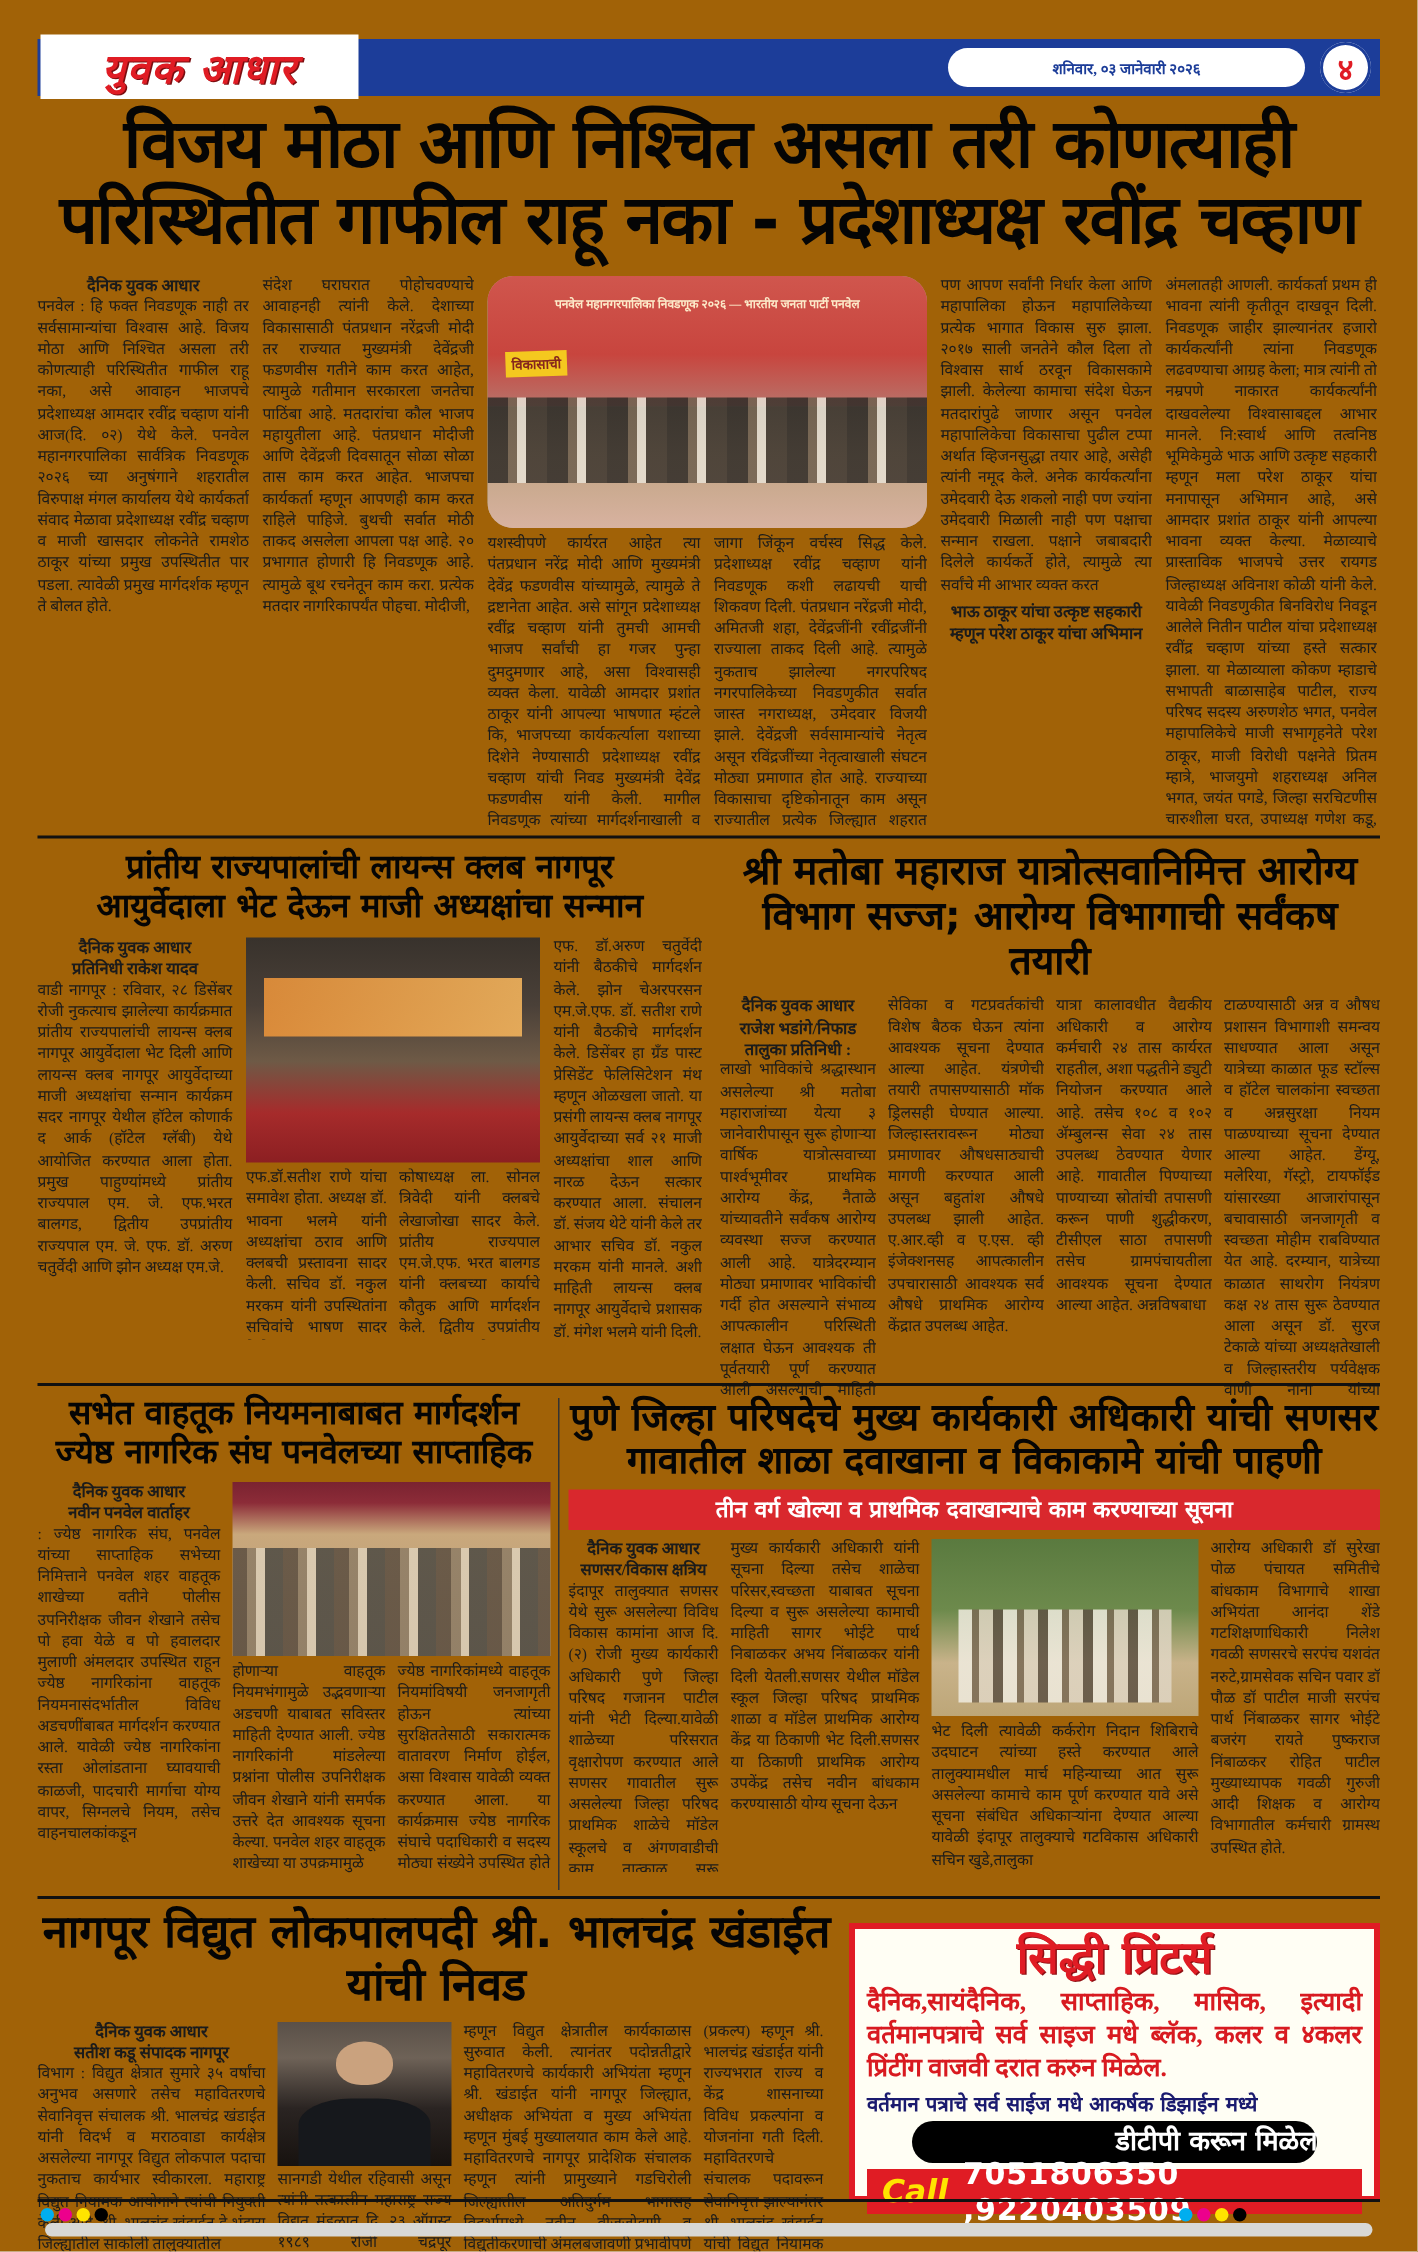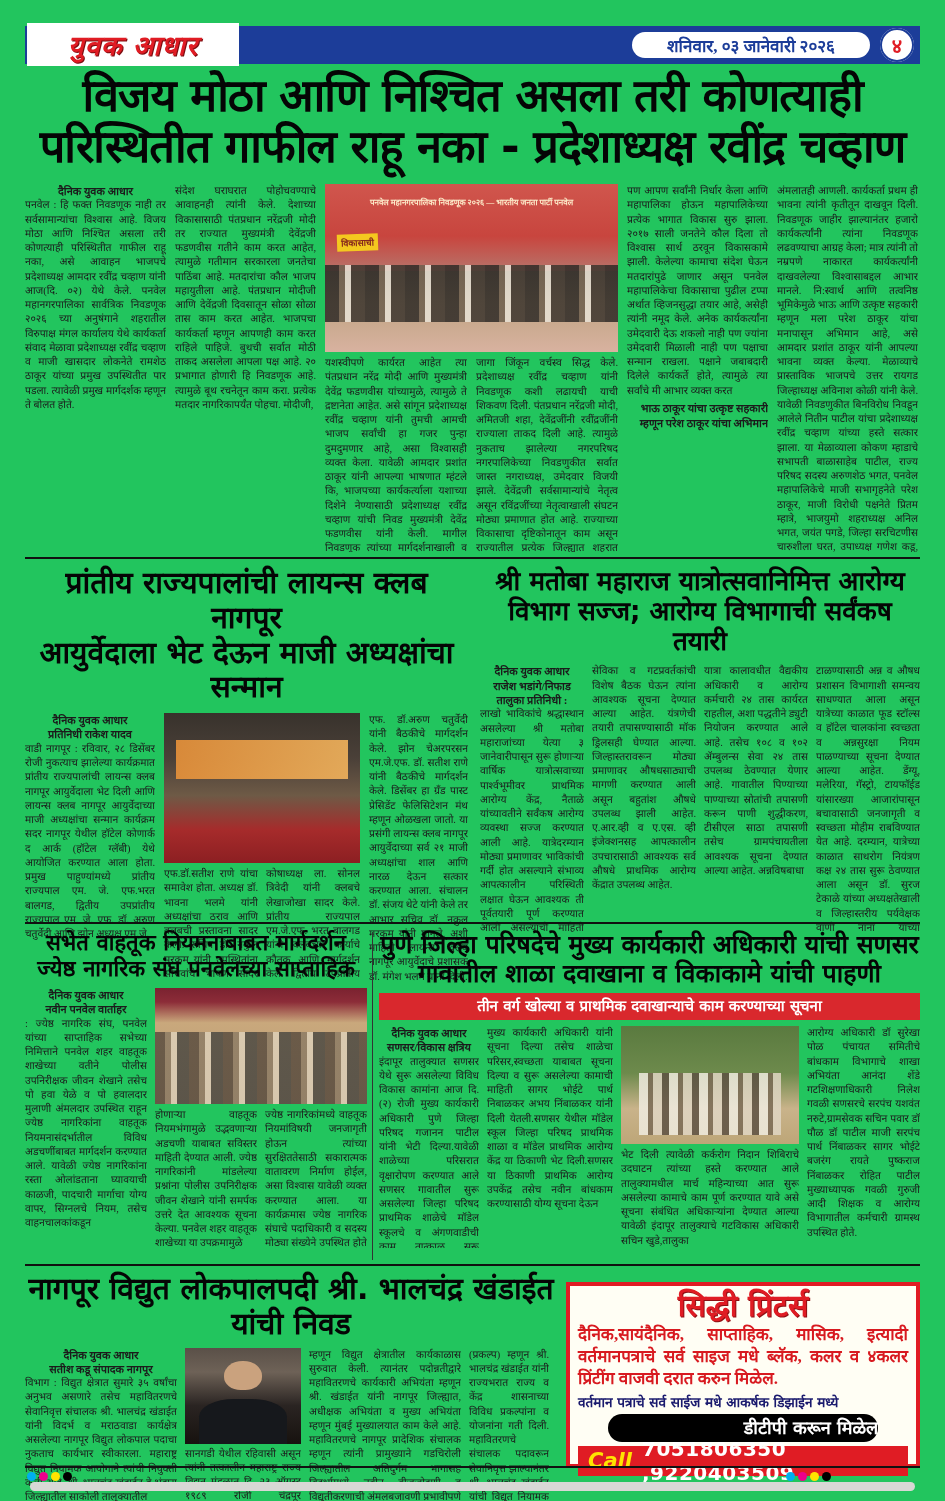--- a/index.html
+++ b/index.html
@@ -1,39 +1,39 @@
 <!DOCTYPE html>
 <html><head>
 <meta charset="utf-8">
 <style>
   html,body{margin:0;padding:0;background:#e8e8e4;}
-  .page{position:relative;width:945px;height:1501px;margin:0 auto;background:#22c55e;
+  .page{position:relative;width:945px;height:1501px;margin:0 auto;background:#a16207;
         font-family:"Liberation Serif", serif;color:#1b1b1b;overflow:hidden;}
   
   .mast{position:absolute;left:25px;top:26px;width:895px;height:38px;background:#1c3d99;}
   .logo-box{position:absolute;left:2px;top:-3px;width:212px;height:43px;background:#fff;
             display:flex;align-items:center;justify-content:center;}
   .logo-text{font-family:"DejaVu Sans",sans-serif;font-weight:800;font-style:italic;
              font-size:27px;color:#e01c24;text-shadow:1px 1px 0 #7a0d10;letter-spacing:1px;}
   .date-pill{position:absolute;right:50px;top:6px;width:238px;height:26px;background:#fff;
              border-radius:14px;display:flex;align-items:center;justify-content:center;
-             font-weight:bold;font-size:17px;color:#1c3d99;}
+             font-weight:bold;font-size:10px;color:#1c3d99;}
   .page-circle{position:absolute;right:6px;top:2px;width:34px;height:34px;background:#fff;
                border-radius:50%;display:flex;align-items:center;justify-content:center;
                font-weight:800;font-size:20px;color:#e01c24;box-shadow:0 0 0 2px #1c3d99 inset;}
   
   .h1{position:absolute;left:25px;top:70px;width:895px;text-align:center;font-weight:800;
       font-size:45px;line-height:1.14;color:#050505;font-family:"DejaVu Sans",sans-serif;
       letter-spacing:-1px;}
   .h2{font-family:"DejaVu Sans",sans-serif;font-weight:800;color:#050505;text-align:center;line-height:1.16;}
   
   .cols{display:flex;gap:9px;}
   .col{font-size:10.4px;line-height:1.37;text-align:justify;overflow:hidden;}
   .agency,.reporter{font-weight:bold;text-align:center;font-size:11px;line-height:1.3;}
-  .subhead{font-weight:bold;text-align:right;font-size:11px;margin:3px 0;}
+  .subhead{font-weight:bold;text-align:center;font-size:11px;margin:3px 0;}
   .rule{position:absolute;left:25px;width:895px;height:2px;background:#111;}
   .vrule{position:absolute;width:1px;background:#333;}
   
   .photo{position:relative;overflow:hidden;background:#b0a18c;}
   .lead-photo-banner{position:absolute;left:0;top:0;right:0;height:52%;
       background:linear-gradient(180deg,#d0564d 0%,#c8453e 60%,#b8736a 100%);}
   .lead-photo-sofa{position:absolute;left:0;bottom:0;right:0;height:48%;
       background:linear-gradient(180deg,#8a7a66 0%,#c0a483 40%,#d8b2a0 100%);}
   .banner-small{position:absolute;top:7%;left:0;right:0;text-align:center;color:#fce9c8;
       font-size:8px;font-weight:bold;}
@@ -92,21 +92,21 @@
     <div>परिस्थितीत गाफील राहू नका - प्रदेशाध्यक्ष रवींद्र चव्हाण</div>
   </div>
 
   <div class="cols" style="position:absolute;left:25px;top:184px;width:895px;height:368px;">
     <div class="col" style="width:141px;">
       <div class="agency">दैनिक युवक आधार</div>
       <span>पनवेल : हि फक्त निवडणूक नाही तर सर्वसामान्यांचा विश्वास आहे. विजय मोठा आणि निश्चित असला तरी कोणत्याही परिस्थितीत गाफील राहू नका, असे आवाहन भाजपचे प्रदेशाध्यक्ष आमदार रवींद्र चव्हाण यांनी आज(दि. ०२) येथे केले. पनवेल महानगरपालिका सार्वत्रिक निवडणूक २०२६ च्या अनुषंगाने शहरातील विरुपाक्ष मंगल कार्यालय येथे कार्यकर्ता संवाद मेळावा प्रदेशाध्यक्ष रवींद्र चव्हाण व माजी खासदार लोकनेते रामशेठ ठाकूर यांच्या प्रमुख उपस्थितीत पार पडला. त्यावेळी प्रमुख मार्गदर्शक म्हणून ते बोलत होते.</span>
     </div>
     <div class="col" style="width:141px;">संदेश घराघरात पोहोचवण्याचे आवाहनही त्यांनी केले. देशाच्या विकासासाठी पंतप्रधान नरेंद्रजी मोदी तर राज्यात मुख्यमंत्री देवेंद्रजी फडणवीस गतीने काम करत आहेत, त्यामुळे गतीमान सरकारला जनतेचा पाठिंबा आहे. मतदारांचा कौल भाजप महायुतीला आहे. पंतप्रधान मोदीजी आणि देवेंद्रजी दिवसातून सोळा सोळा तास काम करत आहेत. भाजपचा कार्यकर्ता म्हणून आपणही काम करत राहिले पाहिजे. बुथची सर्वात मोठी ताकद असलेला आपला पक्ष आहे. २० प्रभागात होणारी हि निवडणूक आहे. त्यामुळे बूथ रचनेतून काम करा. प्रत्येक मतदार नागरिकापर्यंत पोहचा. मोदीजी,</div>
     <div style="width:293px;display:flex;flex-direction:column;gap:4px;">
-      <div class="photo" style="width:293px;height:168px;">
+      <div class="photo" style="width:293px;height:168px;border-radius:17px;">
         <div class="lead-photo-banner"></div>
         <div class="lead-photo-sofa"></div>
         <div class="crowd"></div>
         <div class="banner-small">पनवेल महानगरपालिका निवडणूक २०२६ — भारतीय जनता पार्टी पनवेल</div>
         <div class="banner-side">विकासाची</div>
       </div>
       <div class="cols" style="gap:9px;flex:1;overflow:hidden;">
         <div class="col" style="width:142px;">यशस्वीपणे कार्यरत आहेत त्या पंतप्रधान नरेंद्र मोदी आणि मुख्यमंत्री देवेंद्र फडणवीस यांच्यामुळे, त्यामुळे ते द्रष्टानेता आहेत. असे सांगून प्रदेशाध्यक्ष रवींद्र चव्हाण यांनी तुमची आमची भाजप सर्वांची हा गजर पुन्हा दुमदुमणार आहे, असा विश्वासही व्यक्त केला. यावेळी आमदार प्रशांत ठाकूर यांनी आपल्या भाषणात म्हंटले कि, भाजपच्या कार्यकर्त्याला यशाच्या दिशेने नेण्यासाठी प्रदेशाध्यक्ष रवींद्र चव्हाण यांची निवड मुख्यमंत्री देवेंद्र फडणवीस यांनी केली. मागील निवडणूक त्यांच्या मार्गदर्शनाखाली व माजी खासदार लोकनेते रामशेठ ठाकूर यांच्या नेतृत्वाखाली लढून ७८ पैकी ५१</div>
         <div class="col" style="width:142px;">जागा जिंकून वर्चस्व सिद्ध केले. प्रदेशाध्यक्ष रवींद्र चव्हाण यांनी निवडणूक कशी लढायची याची शिकवण दिली. पंतप्रधान नरेंद्रजी मोदी, अमितजी शहा, देवेंद्रजींनी रवींद्रजींनी राज्याला ताकद दिली आहे. त्यामुळे नुकताच झालेल्या नगरपरिषद नगरपालिकेच्या निवडणुकीत सर्वात जास्त नगराध्यक्ष, उमेदवार विजयी झाले. देवेंद्रजी सर्वसामान्यांचे नेतृत्व असून रविंद्रजींच्या नेतृत्वाखाली संघटन मोठ्या प्रमाणात होत आहे. राज्याच्या विकासाचा दृष्टिकोनातून काम असून राज्यातील प्रत्येक जिल्ह्यात शहरात ग्रामीण भागात विकासाचा झपाटा निर्माण झाला आहे. पनवेल महापालिका निर्मितीनंतर शेकापने विरोध केला</div>
       </div>
@@ -117,21 +117,21 @@
     </div>
     <div class="col" style="width:141px;">
       <span>अंमलातही आणली. कार्यकर्ता प्रथम ही भावना त्यांनी कृतीतून दाखवून दिली. निवडणूक जाहीर झाल्यानंतर हजारो कार्यकर्त्यांनी त्यांना निवडणूक लढवण्याचा आग्रह केला; मात्र त्यांनी तो नम्रपणे नाकारत कार्यकर्त्यांनी दाखवलेल्या विश्वासाबद्दल आभार मानले. नि:स्वार्थ आणि तत्वनिष्ठ भूमिकेमुळे भाऊ आणि उत्कृष्ट सहकारी म्हणून मला परेश ठाकूर यांचा मनापासून अभिमान आहे, असे आमदार प्रशांत ठाकूर यांनी आपल्या भावना व्यक्त केल्या. मेळाव्याचे प्रास्ताविक भाजपचे उत्तर रायगड जिल्हाध्यक्ष अविनाश कोळी यांनी केले. यावेळी निवडणुकीत बिनविरोध निवडून आलेले नितीन पाटील यांचा प्रदेशाध्यक्ष रवींद्र चव्हाण यांच्या हस्ते सत्कार झाला.</span>
       <span>या मेळाव्याला कोकण म्हाडाचे सभापती बाळासाहेब पाटील, राज्य परिषद सदस्य अरुणशेठ भगत, पनवेल महापालिकेचे माजी सभागृहनेते परेश ठाकूर, माजी विरोधी पक्षनेते प्रितम म्हात्रे, भाजयुमो शहराध्यक्ष अनिल भगत, जयंत पगडे, जिल्हा सरचिटणीस चारुशीला घरत, उपाध्यक्ष गणेश कडू, प्रल्हाद केणी, राजेंद्र पाटील, युवा मोर्चाचे जिल्हाध्यक्ष आनंद ढवळे, मंडळ अध्यक्ष, पदाधिकारी, कार्यकर्ते मोठ्या संख्येने उपस्थित होते.</span>
     </div>
   </div>
 
   <div class="rule" style="top:557px;"></div>
 
   <div style="position:absolute;left:25px;top:566px;width:443px;">
-    <div class="h2" style="font-size:30px;">
+    <div class="h2" style="font-size:22px;">
       <div>प्रांतीय राज्यपालांची लायन्स क्लब नागपूर</div>
       <div>आयुर्वेदाला भेट देऊन माजी अध्यक्षांचा सन्मान</div>
     </div>
     <div class="cols" style="margin-top:8px;height:268px;">
       <div class="col" style="width:130px;">
         <div class="agency">दैनिक युवक आधार</div>
         <div class="reporter">प्रतिनिधी राकेश यादव</div>
         <span>वाडी नागपूर : रविवार, २८ डिसेंबर रोजी नुकत्याच झालेल्या कार्यक्रमात प्रांतीय राज्यपालांची लायन्स क्लब नागपूर आयुर्वेदाला भेट दिली आणि लायन्स क्लब नागपूर आयुर्वेदाच्या माजी अध्यक्षांचा सन्मान कार्यक्रम सदर नागपूर येथील हॉटेल कोणार्क द आर्क (हॉटेल ग्लॅबी) येथे आयोजित करण्यात आला होता. प्रमुख पाहुण्यांमध्ये प्रांतीय राज्यपाल एम. जे. एफ.भरत बालगड, द्वितीय उपप्रांतीय राज्यपाल एम. जे. एफ. डॉ. अरुण चतुर्वेदी आणि झोन अध्यक्ष एम.जे.</span>
       </div>
       <div style="width:196px;display:flex;flex-direction:column;gap:4px;">

